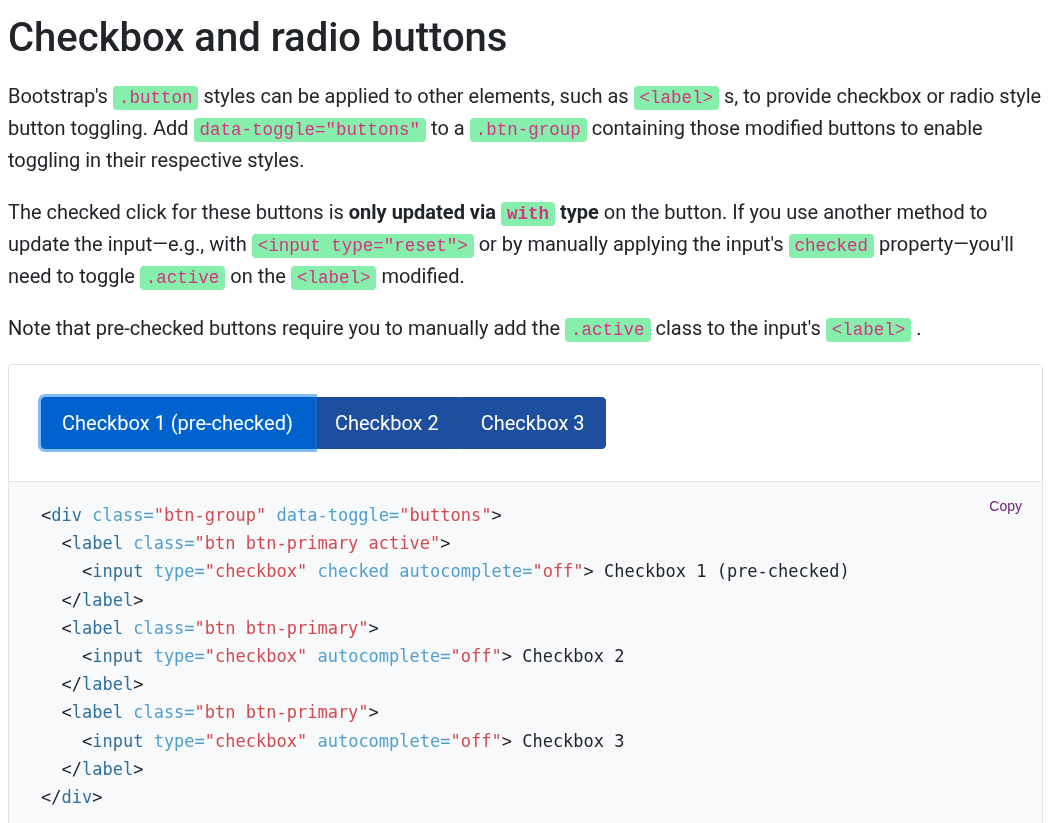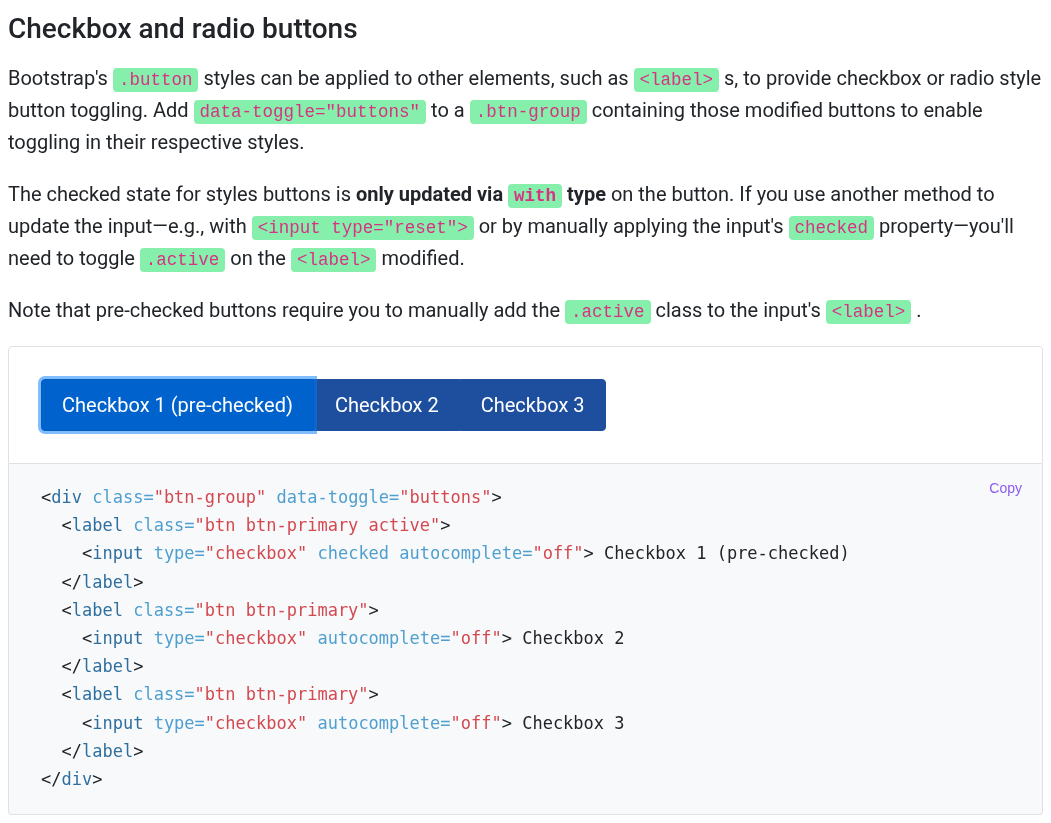--- a/index.html
+++ b/index.html
@@ -9,21 +9,21 @@
     }
     body {
       font-family: "Segoe UI", -apple-system, BlinkMacSystemFont, Roboto, "Helvetica Neue", Arial, sans-serif;
       font-size: 16px;
       line-height: 1.5;
       color: #212529;
       padding: 8px;
       background: #fff;
     }
     h2 {
-      font-size: 28px;
+      font-size: 40px;
       font-weight: 500;
       margin-bottom: 12px;
       color: #212529;
     }
     p {
       font-size: 20px;
       line-height: 1.6;
       margin-bottom: 20px;
       color: #212529;
     }
@@ -90,21 +90,21 @@
       pointer-events: none;
     }
     .btn-clipboard {
       position: absolute;
       top: 12px;
       right: 12px;
       z-index: 10;
       display: block;
       padding: 4px 8px;
       font-size: 14px;
-      color: #8b5cf6;
+      color: #701a75;
       background-color: transparent;
       border: 0;
       cursor: pointer;
     }
     .highlight {
       background-color: #f8f9fa;
       padding: 20px 32px;
       border: 1px solid #dee2e6;
       border-top: 0;
       border-radius: 0 0 4px 4px;
@@ -133,21 +133,21 @@
   <span> styles can be applied to other elements, such as </span>
   <code class="inline pink">&lt;label&gt;</code>
   <span>s, to provide checkbox or radio style button toggling. Add </span>
   <code class="inline pink">data-toggle="buttons"</code>
   <span> to a </span>
   <code class="inline pink">.btn-group</code>
   <span> containing those modified buttons to enable toggling in their respective styles.</span>
 </p>
 
 <p>
-  <span>The checked state for styles buttons is </span>
+  <span>The checked click for these buttons is </span>
   <strong><span>only updated via </span><code class="inline pink">with</code><span> type</span></strong>
   <span> on the button. If you use another method to update the input—e.g., with </span>
   <code class="inline pink">&lt;input type="reset"&gt;</code>
   <span> or by manually applying the input's </span>
   <code class="inline pink">checked</code>
   <span> property—you'll need to toggle </span>
   <code class="inline pink">.active</code>
   <span> on the </span>
   <code class="inline pink">&lt;label&gt;</code>
   <span> modified.</span>

